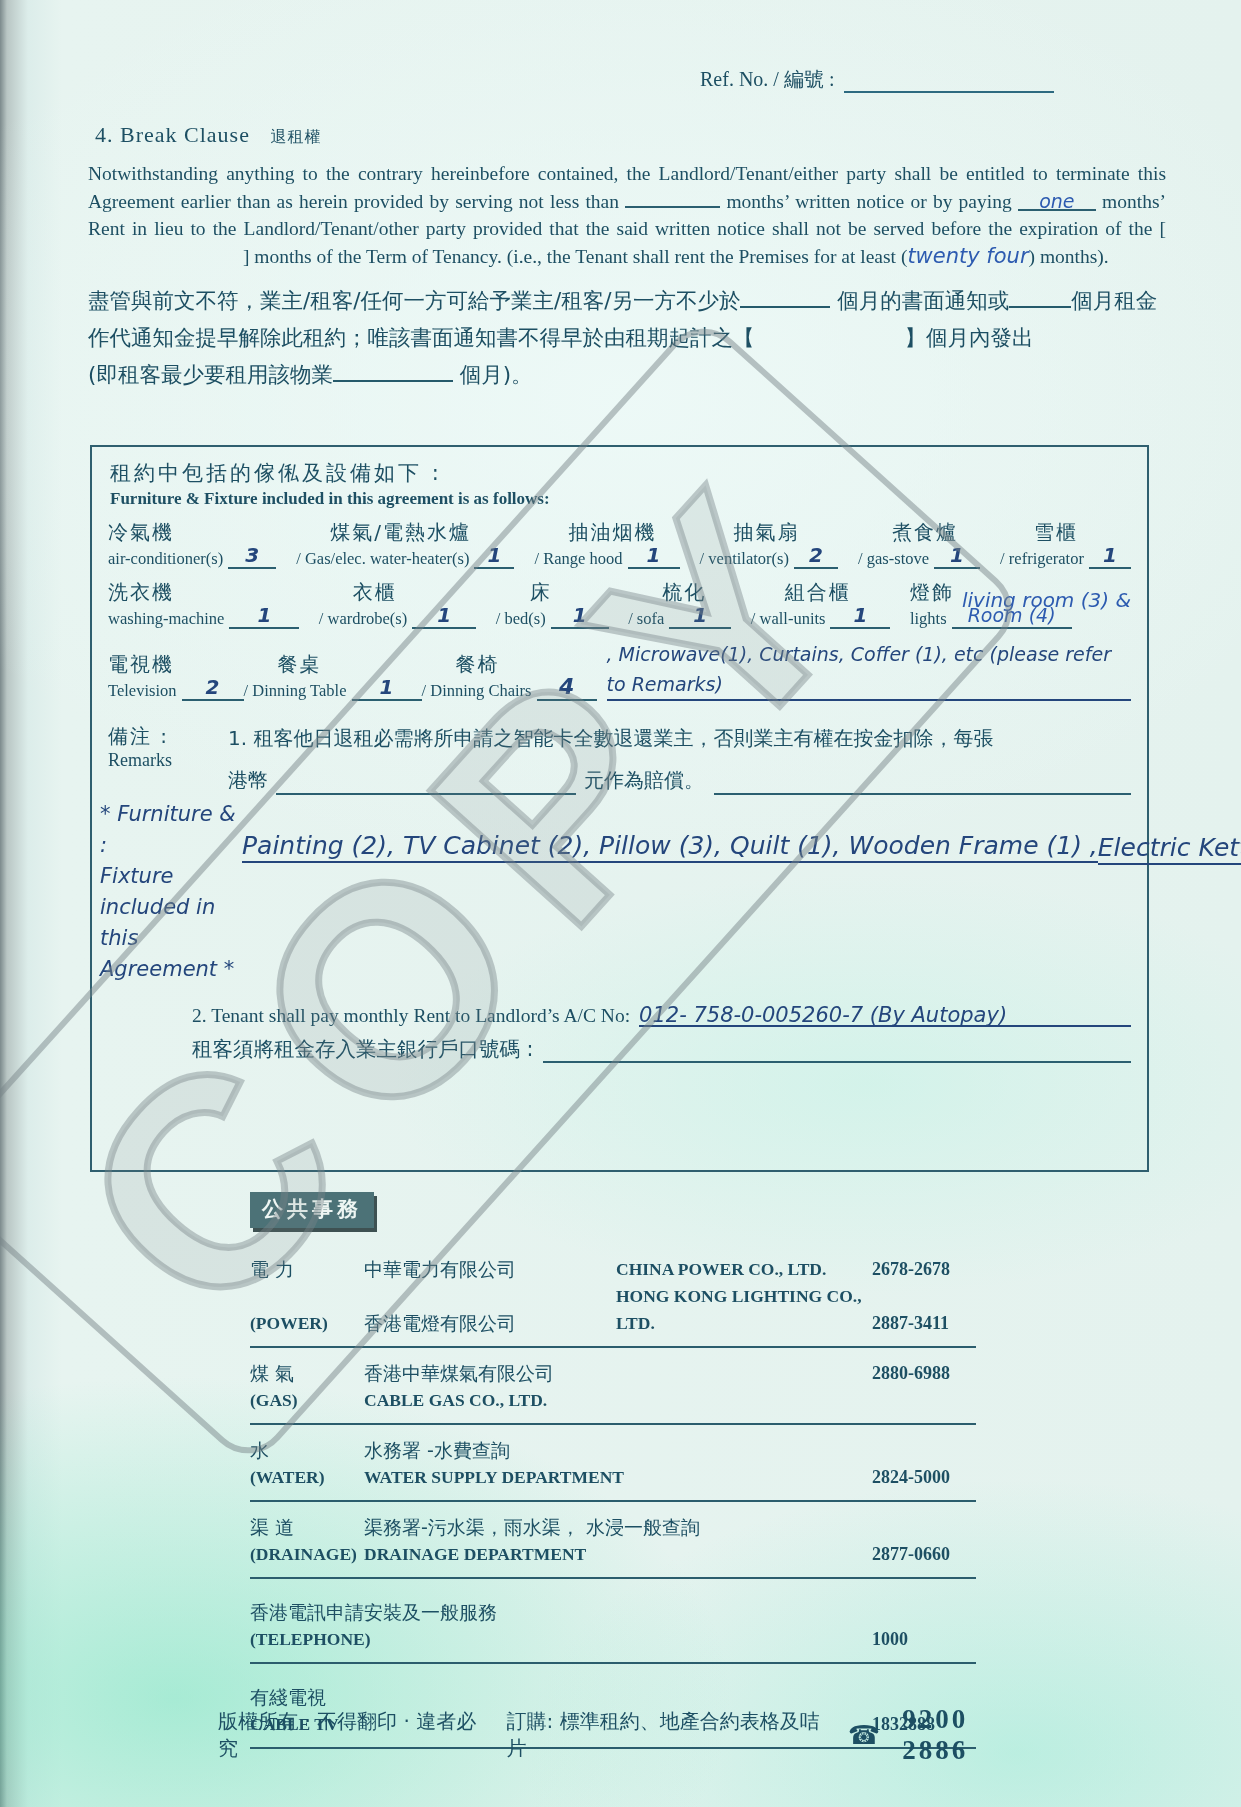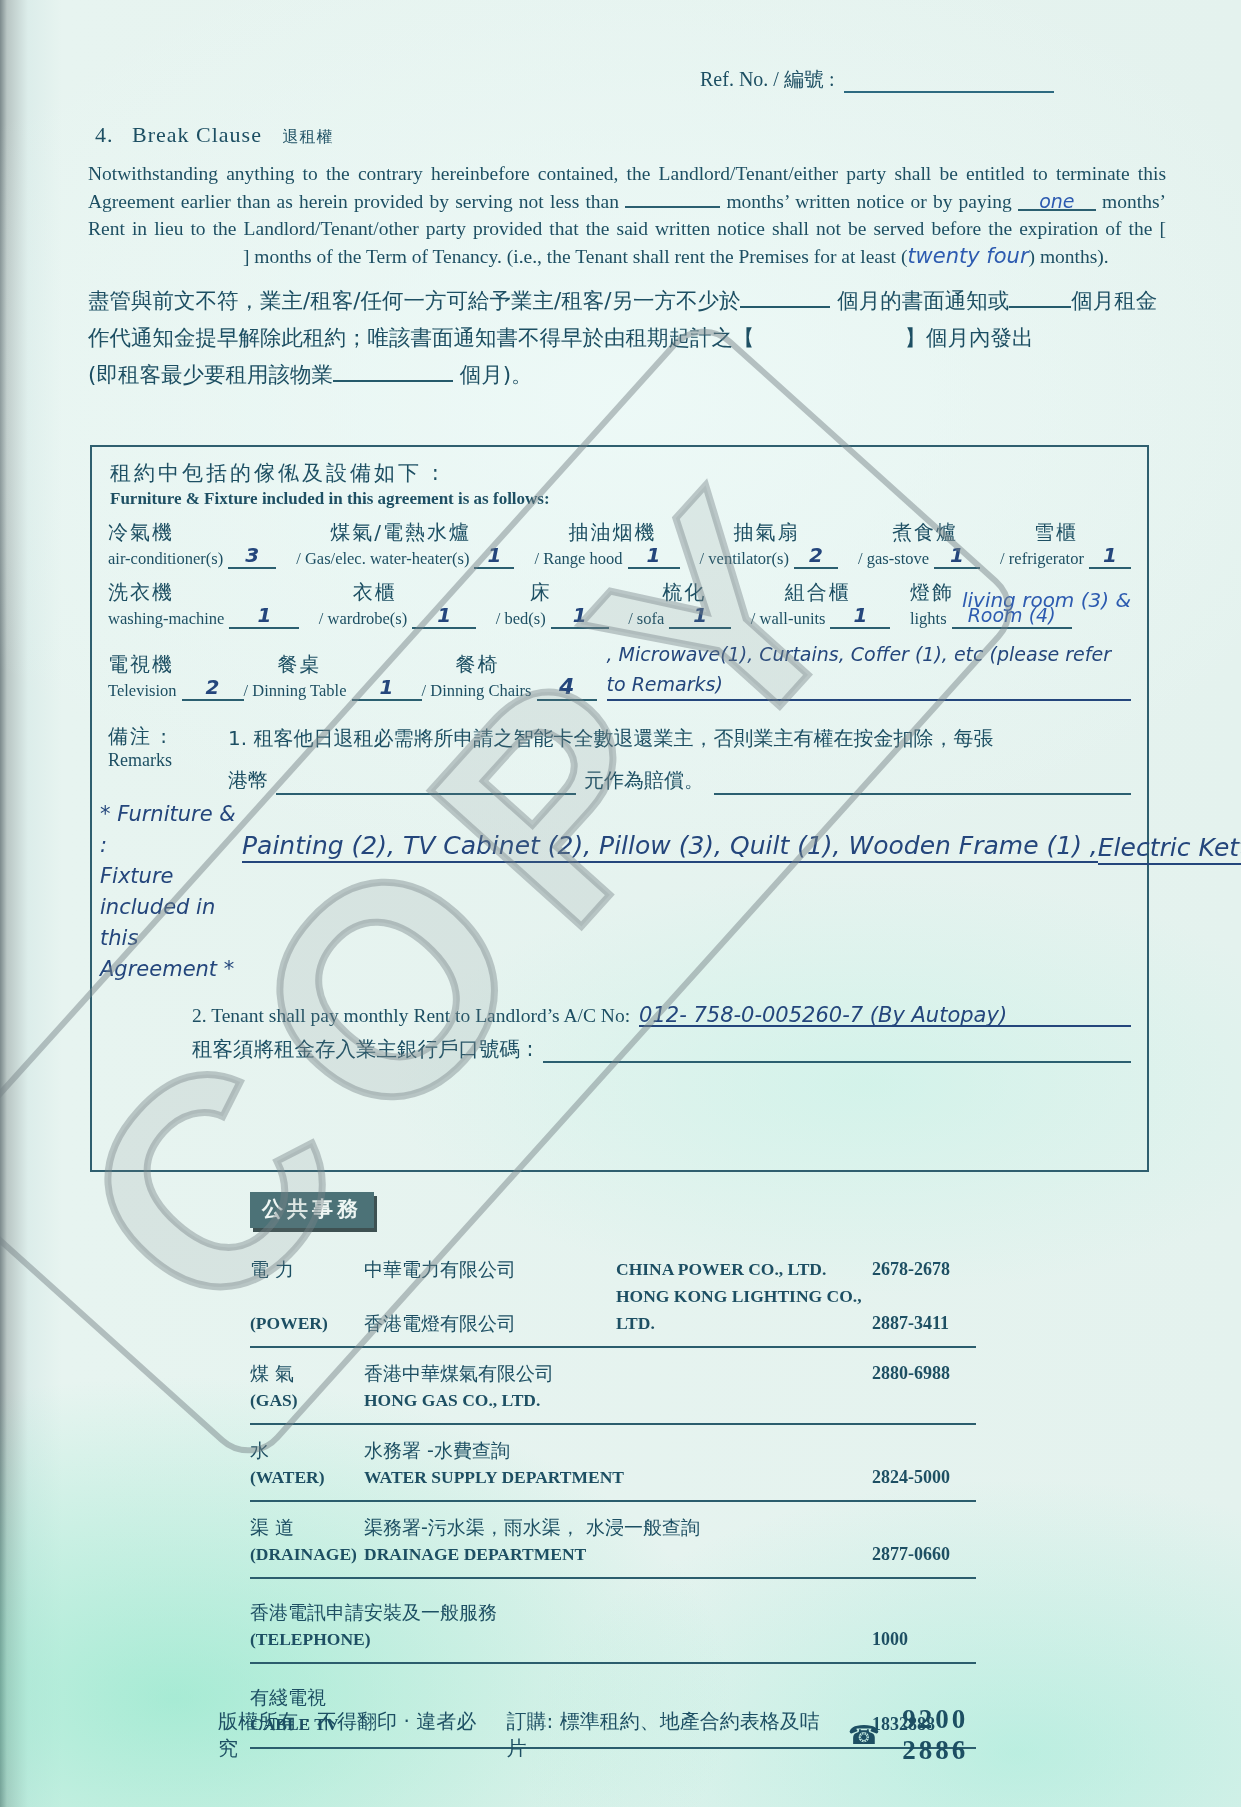--- a/index.html
+++ b/index.html
@@ -102,21 +102,21 @@
     <span>COPY</span>
   </div>
 
   <div class="abs ref-line">
     <span class="serif">Ref. No. / 編號  :</span>
     <span class="ref-blank"></span>
   </div>
 
   <div class="abs heading">
     <span class="serif">4.</span>
-    <span class="serif" style="margin-left:12px;">Break Clause</span>
+    <span class="serif" style="margin-left:0;">Break Clause</span>
     <span class="zhf">退租權</span>
   </div>
 
   <div class="abs para-en"><span>Notwithstanding anything to the contrary hereinbefore contained, the Landlord/Tenant/either party shall be entitled to terminate this Agreement earlier than as herein provided by serving not less than</span>
     <span class="bl w95"></span>
     <span>months’ written notice or by paying</span>
     <span class="bl w78"><span class="hand blue" style="font-size:19px;">one</span></span>
     <span>months’ Rent in lieu to the Landlord/Tenant/other party provided that the said written notice shall not be served before the expiration of the [</span>
     <span class="gap"></span>
     <span>] months of the Term of Tenancy. (i.e., the Tenant shall rent the Premises for at least (</span><span class="hand blue" style="font-size:21px;">twenty four</span><span>) months).</span>
@@ -316,21 +316,21 @@
       <span class="zhf">香港電燈有限公司</span>
       <span class="en">HONG KONG LIGHTING CO., LTD.</span>
       <span class="tel">2887-3411</span>
     </div>
 
     <div class="util-row">
       <span class="zh zhf">煤 氣</span>
       <span class="zhf span2">香港中華煤氣有限公司</span>
       <span class="tel">2880-6988</span>
       <span class="en">(GAS)</span>
-      <span class="en span2">HONG GAS CO., LTD.</span>
+      <span class="en span2">CABLE GAS CO., LTD.</span>
       <span></span>
     </div>
 
     <div class="util-row">
       <span class="zh zhf">水</span>
       <span class="zhf span2">水務署 -水費查詢</span>
       <span></span>
       <span class="en">(WATER)</span>
       <span class="en span2">WATER SUPPLY DEPARTMENT</span>
       <span class="tel">2824-5000</span>

